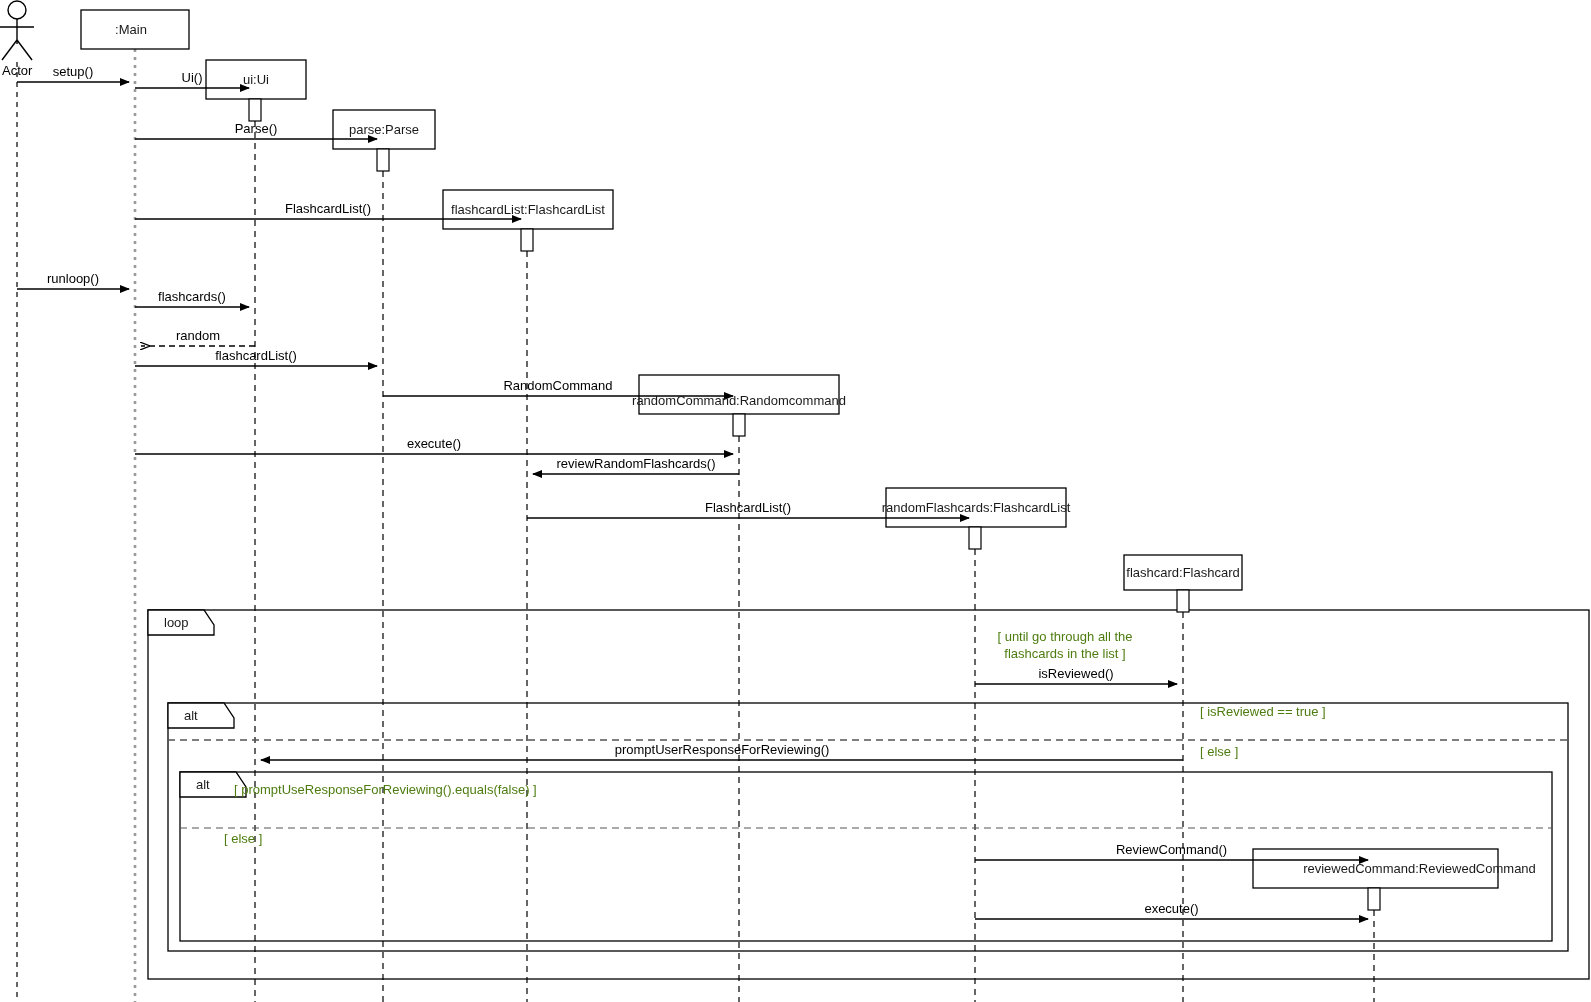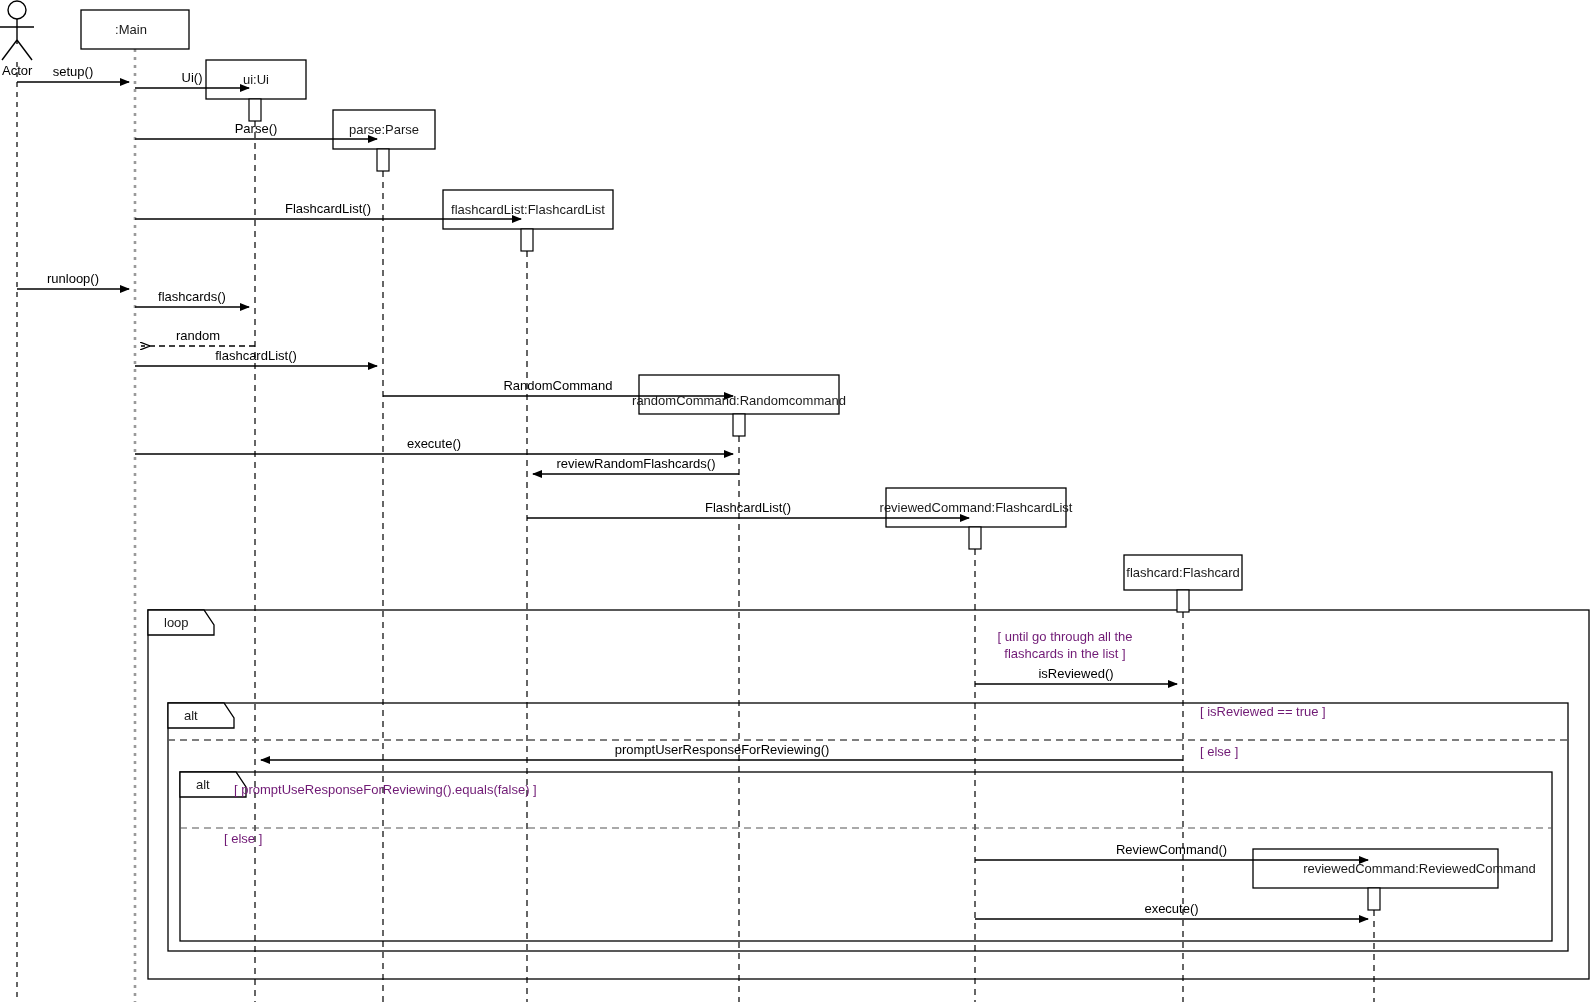--- a/index.html
+++ b/index.html
@@ -5,21 +5,21 @@
 <style>
   html,body{margin:0;padding:0;background:#ffffff;}
   body{font-family:"Liberation Sans",sans-serif;}
   #canvas{position:relative;width:1591px;height:1002px;background:#fff;overflow:hidden;}
   svg{position:absolute;left:0;top:0;width:1591px;height:1002px;}
   .lbl{position:absolute;font-family:"Liberation Sans",sans-serif;font-size:13px;color:#000000;white-space:nowrap;}
   .lbl.center{transform:translateX(-50%);text-align:center;}
   .boxlbl{position:absolute;font-size:13px;color:#1a1a1a;white-space:nowrap;
           display:flex;align-items:center;justify-content:center;}
   .frag-kw{position:absolute;font-size:13px;color:#1a1a1a;}
-  .guard{position:absolute;font-size:13px;color:#701a75;white-space:nowrap;}
+  .guard{position:absolute;font-size:13px;color:#4d7c0f;white-space:nowrap;}
   .guard.ctr{transform:translateX(-50%);text-align:center;white-space:normal;}
 </style>
 </head>
 <body>
 
 <div id="canvas">
 
   <svg id="gfx" xmlns="http://www.w3.org/2000/svg">
     <defs>
       <marker id="ah" markerWidth="10" markerHeight="8" refX="9" refY="4" orient="auto" markerUnits="userSpaceOnUse">
@@ -99,21 +99,21 @@
   </svg>
 
   <div class="lbl" id="actor-label" style="left:2px;top:63px;">Actor</div>
 
   <div id="overlay-text">
       <div class="boxlbl" style="left:81px;top:10px;width:100px;height:39px;">:Main</div>
       <div class="boxlbl" style="left:206px;top:60px;width:100px;height:39px;">ui:Ui</div>
       <div class="boxlbl" style="left:333px;top:110px;width:102px;height:39px;">parse:Parse</div>
       <div class="boxlbl" style="left:443px;top:190px;width:170px;height:39px;">flashcardList:FlashcardList</div>
       <div class="boxlbl" style="left:639px;top:375px;width:200px;height:50px;">randomCommand:Randomcommand</div>
-      <div class="boxlbl" style="left:886px;top:488px;width:180px;height:39px;">reviewedCommand:FlashcardList</div>
+      <div class="boxlbl" style="left:886px;top:488px;width:180px;height:39px;">randomFlashcards:FlashcardList</div>
       <div class="boxlbl" style="left:1124px;top:555px;width:118px;height:35px;">flashcard:Flashcard</div>
       <div class="boxlbl" style="left:1253px;top:849px;width:245px;height:39px;margin-left:44px;">reviewedCommand:ReviewedCommand</div>
       <div class="frag-kw" style="left:164px;top:615px;">loop</div>
       <div class="guard ctr" style="left:1065px;top:628px;width:200px;line-height:17px;">[ until go through all the<br>flashcards in the list ]</div>
       <div class="frag-kw" style="left:184px;top:708px;">alt</div>
       <div class="frag-kw" style="left:196px;top:777px;">alt</div>
       <div class="guard" style="left:234px;top:782px;">[ promptUseResponseForReviewing().equals(false) ]</div>
       <div class="guard" style="left:1200px;top:704px;">[ isReviewed == true ]</div>
       <div class="guard" style="left:1200px;top:744px;">[ else ]</div>
       <div class="guard" style="left:224px;top:831px;">[ else ]</div>

